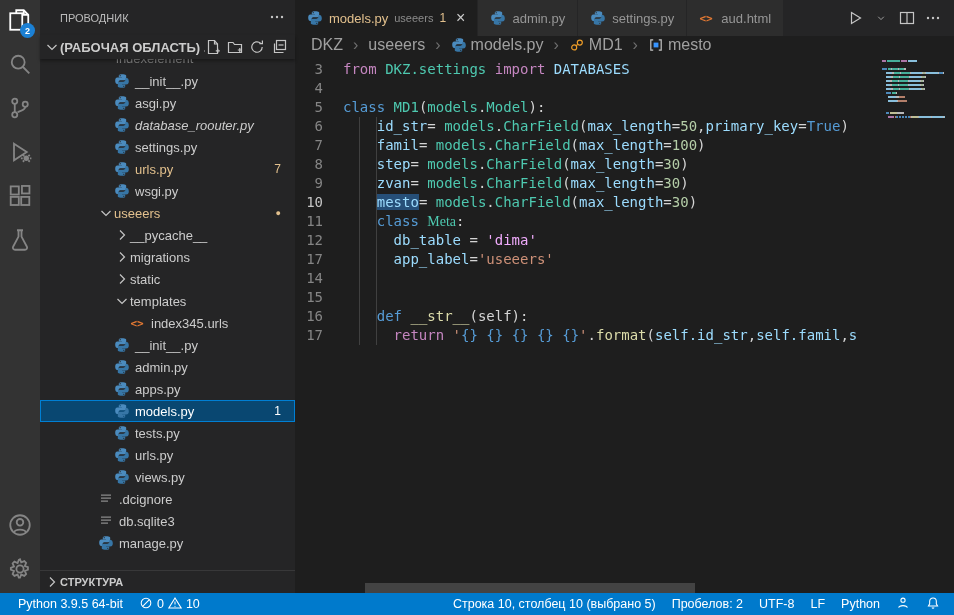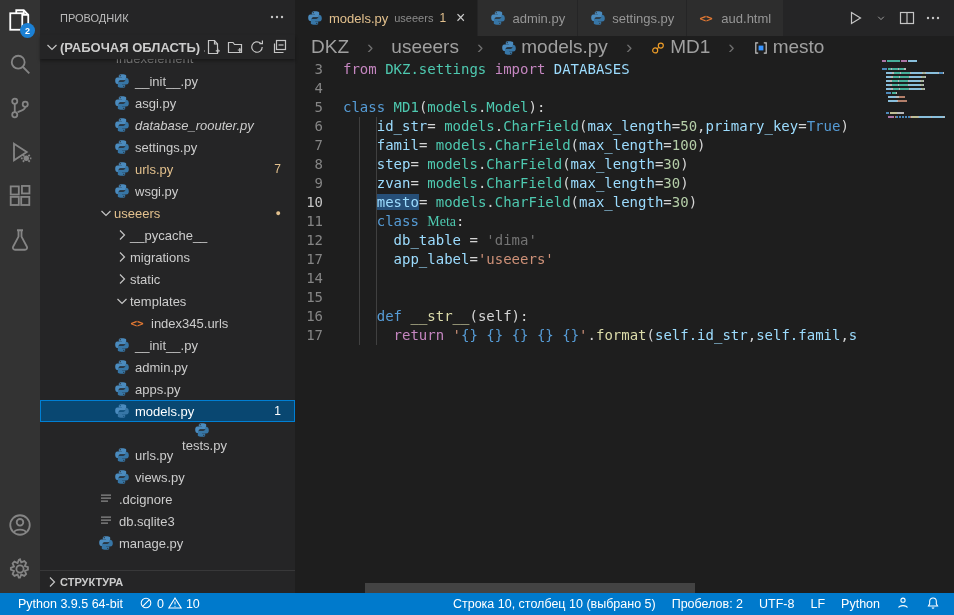--- a/index.html
+++ b/index.html
@@ -67,21 +67,21 @@
   .tab .tdetail { font-size:11px; color:#8c8c8c; }
   .tab .tbadge { font-size:12px; color:#e2c08d; }
   .tab .tclose { color:#cccccc; font-size:16px; margin-left:4px; line-height:1; }
   .editor-actions { display:flex; align-items:center; gap:4px; padding:0 10px; color:#c5c5c5; }
   .editor-actions .ea { width:22px; height:22px; display:flex; align-items:center;
     justify-content:center; cursor:pointer; }
   .editor-actions .ea svg { width:16px; height:16px; }
   .editor-actions .ea.small svg { width:10px; height:10px; }
 
   .breadcrumb { height:22px; flex:none; background:#1e1e1e; display:flex; align-items:flex-start;
-    padding-left:16px; font-size:19px; color:#a0a0a0; gap:16px; }
+    padding-left:16px; font-size:16px; color:#a0a0a0; gap:8px; }
   .bc-item { display:flex; align-items:center; gap:4px; cursor:pointer; }
   .bc-item .ficon { width:16px; height:16px; }
   .bc-item .ficon svg { width:16px; height:16px; }
   .bc-sep { color:#6e6e6e; padding:0 2px; }
 
   .editor { flex:1; position:relative; background:#1e1e1e; overflow:hidden;
     font-family:"DejaVu Sans Mono", monospace; font-size:14px; }
   .code { position:absolute; inset:2px 80px 12px 0; overflow:hidden; }
   .code-line { height:19px; display:flex; line-height:19px; }
   .ln { width:48px; flex:none; text-align:right; padding-right:20px; color:#858585; }
@@ -312,21 +312,21 @@
           <span class="rlabel">apps.py</span>
         </div>
         <div class="row sel" style="padding-left: 74px;">
           <span class="ficon"><svg viewBox="0 0 16 16">
               <path fill="#4B8BBE" d="M7.9 1.2c-3.3 0-3.1 1.4-3.1 1.4v1.6h3.2v.4H3.6S1.2 4.3 1.2 7.7s2.1 3.3 2.1 3.3h1.3V9.4s-.1-2.1 2.1-2.1h3.5s2 .1 2-1.9V2.7S12.5 1.2 7.9 1.2zM6.2 2.1a.6.6 0 1 1 0 1.2.6.6 0 0 1 0-1.2z"></path>
               <path fill="#3776A6" d="M8.1 14.8c3.3 0 3.1-1.4 3.1-1.4v-1.6H8v-.4h4.4s2.4.3 2.4-3.1-2.1-3.3-2.1-3.3h-1.3v1.6s.1 2.1-2.1 2.1H5.8s-2-.1-2 1.9v2.7s-.3 1.5 4.3 1.5zm1.7-.9a.6.6 0 1 1 0-1.2.6.6 0 0 1 0 1.2z"></path>
             </svg></span>
           <span class="rlabel">models.py</span>
           <span class="rbadge">1</span>
         </div>
-        <div class="row" style="padding-left: 74px; flex-direction: column;">
+        <div class="row" style="padding-left: 74px;">
           <span class="ficon"><svg viewBox="0 0 16 16">
               <path fill="#4B8BBE" d="M7.9 1.2c-3.3 0-3.1 1.4-3.1 1.4v1.6h3.2v.4H3.6S1.2 4.3 1.2 7.7s2.1 3.3 2.1 3.3h1.3V9.4s-.1-2.1 2.1-2.1h3.5s2 .1 2-1.9V2.7S12.5 1.2 7.9 1.2zM6.2 2.1a.6.6 0 1 1 0 1.2.6.6 0 0 1 0-1.2z"></path>
               <path fill="#3776A6" d="M8.1 14.8c3.3 0 3.1-1.4 3.1-1.4v-1.6H8v-.4h4.4s2.4.3 2.4-3.1-2.1-3.3-2.1-3.3h-1.3v1.6s.1 2.1-2.1 2.1H5.8s-2-.1-2 1.9v2.7s-.3 1.5 4.3 1.5zm1.7-.9a.6.6 0 1 1 0-1.2.6.6 0 0 1 0 1.2z"></path>
             </svg></span>
           <span class="rlabel">tests.py</span>
         </div>
         <div class="row" style="padding-left: 74px;">
           <span class="ficon"><svg viewBox="0 0 16 16">
               <path fill="#4B8BBE" d="M7.9 1.2c-3.3 0-3.1 1.4-3.1 1.4v1.6h3.2v.4H3.6S1.2 4.3 1.2 7.7s2.1 3.3 2.1 3.3h1.3V9.4s-.1-2.1 2.1-2.1h3.5s2 .1 2-1.9V2.7S12.5 1.2 7.9 1.2zM6.2 2.1a.6.6 0 1 1 0 1.2.6.6 0 0 1 0-1.2z"></path>
               <path fill="#3776A6" d="M8.1 14.8c3.3 0 3.1-1.4 3.1-1.4v-1.6H8v-.4h4.4s2.4.3 2.4-3.1-2.1-3.3-2.1-3.3h-1.3v1.6s.1 2.1-2.1 2.1H5.8s-2-.1-2 1.9v2.7s-.3 1.5 4.3 1.5zm1.7-.9a.6.6 0 1 1 0-1.2.6.6 0 0 1 0 1.2z"></path>
@@ -494,21 +494,21 @@
           <div class="code-line activeln">
             <span class="ln">10</span>
             <span class="lc"><span class="guide" style="left: 16px;"></span><span class="guide" style="left: 33px;"></span><span style="color: rgb(212, 212, 212);">    </span><span class="tok-sel" style="color: rgb(156, 220, 254);">mesto</span><span style="color: rgb(212, 212, 212);">= </span><span style="color: rgb(78, 201, 176);">models</span><span style="color: rgb(212, 212, 212);">.</span><span style="color: rgb(78, 201, 176);">CharField</span><span style="color: rgb(212, 212, 212);">(</span><span style="color: rgb(156, 220, 254);">max_length</span><span style="color: rgb(212, 212, 212);">=</span><span style="color: rgb(181, 206, 168);">30</span><span style="color: rgb(212, 212, 212);">)</span></span>
           </div>
           <div class="code-line">
             <span class="ln">11</span>
             <span class="lc"><span class="guide" style="left: 16px;"></span><span class="guide" style="left: 33px;"></span><span style="color: rgb(212, 212, 212);">    </span><span style="color: rgb(86, 156, 214);">class</span><span style="color: rgb(212, 212, 212);"> </span><span style="color: rgb(78, 201, 176); font-family: Liberation Serif, serif;">Meta</span><span style="color: rgb(212, 212, 212);">:</span></span>
           </div>
           <div class="code-line">
             <span class="ln">12</span>
-            <span class="lc"><span class="guide" style="left: 16px;"></span><span class="guide" style="left: 33px;"></span><span style="color: rgb(212, 212, 212);">      </span><span style="color: rgb(156, 220, 254);">db_table</span><span style="color: rgb(212, 212, 212);"> = </span><span style="color: #737373;">'dima'</span></span>
+            <span class="lc"><span class="guide" style="left: 16px;"></span><span class="guide" style="left: 33px;"></span><span style="color: rgb(212, 212, 212);">      </span><span style="color: rgb(156, 220, 254);">db_table</span><span style="color: rgb(212, 212, 212);"> = </span><span style="color: #f0abfc;">'dima'</span></span>
           </div>
           <div class="code-line">
             <span class="ln">17</span>
             <span class="lc"><span class="guide" style="left: 16px;"></span><span class="guide" style="left: 33px;"></span><span style="color: rgb(212, 212, 212);">      </span><span style="color: rgb(156, 220, 254);">app_label</span><span style="color: rgb(212, 212, 212);">=</span><span style="color: rgb(206, 145, 120);">'useeers'</span></span>
           </div>
           <div class="code-line">
             <span class="ln">14</span>
             <span class="lc"><span class="guide" style="left: 16px;"></span><span class="guide" style="left: 33px;"></span></span>
           </div>
           <div class="code-line">

